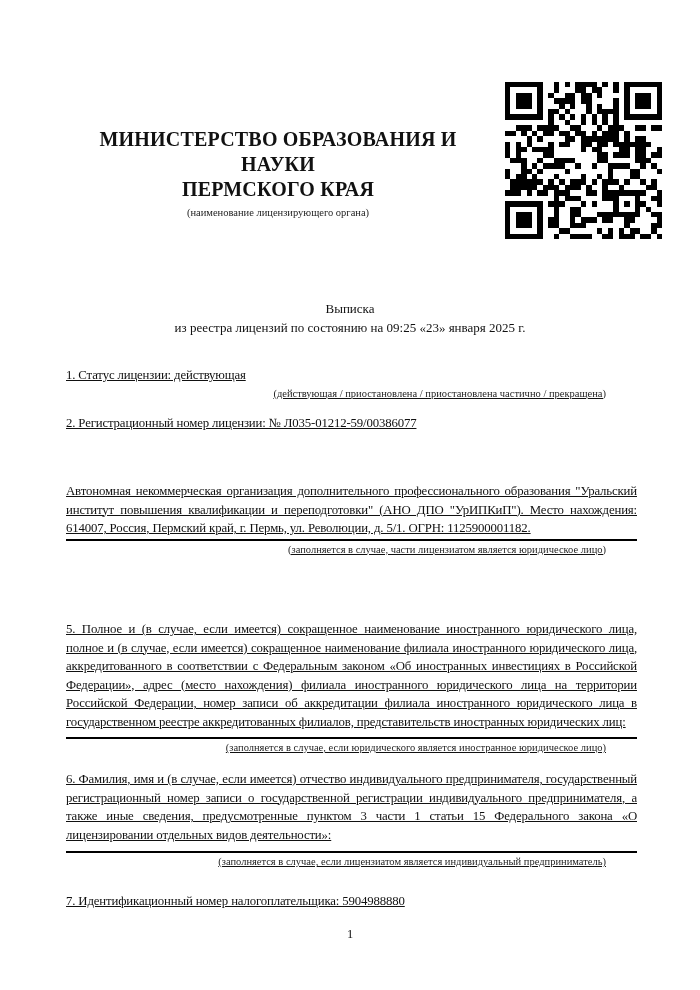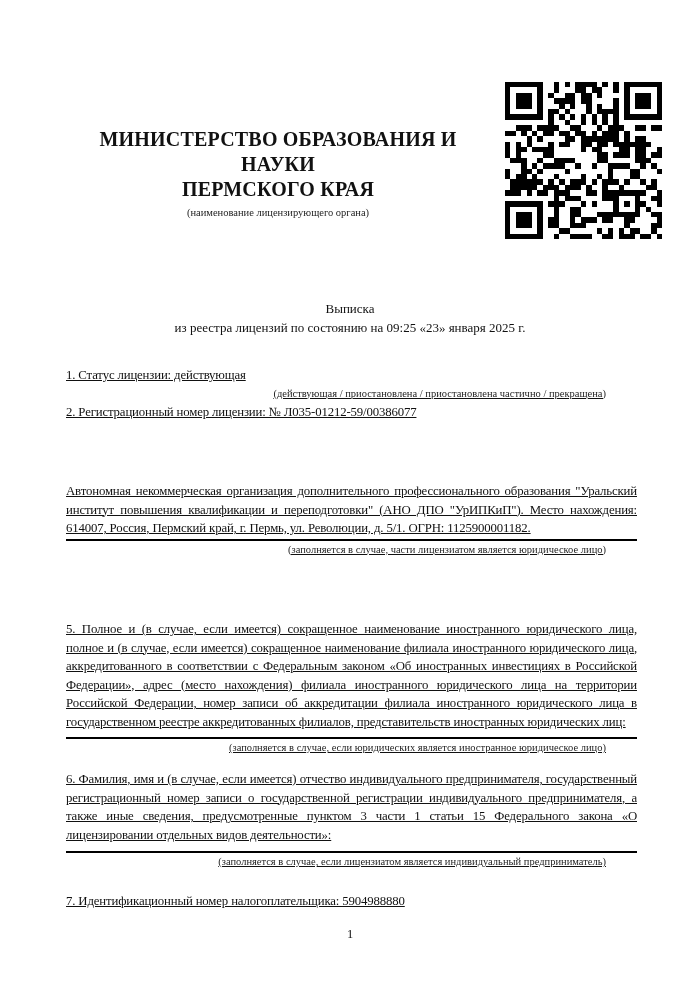--- a/index.html
+++ b/index.html
@@ -537,38 +537,38 @@
     <div>из реестра лицензий по состоянию на 09:25 «23» января 2025 г.</div>
   </div>
 
   <section class="sec" style="top:366px">
     <p class="txt">1. Статус лицензии: действующая</p>
     <div class="note-wrap">
       <div class="note">(действующая / приостановлена / приостановлена частично / прекращена)</div>
     </div>
   </section>
 
-  <section class="sec" style="top:403px">
+  <section class="sec" style="top:414px">
     <p class="txt">2. Регистрационный номер лицензии: № Л035-01212-59/00386077</p>
   </section>
 
 
   <section class="sec" style="top:482px">
     <p class="txt">Автономная некоммерческая организация дополнительного профессионального образования "Уральский институт повышения квалификации и переподготовки" (АНО ДПО "УрИПКиП"). Место нахождения: 614007, Россия, Пермский край, г. Пермь, ул. Революции, д. 5/1. ОГРН: 1125900001182.</p>
     <div class="rule rule-s4"></div>
     <div class="note-wrap">
       <div class="note">(заполняется в случае, части лицензиатом является юридическое лицо)</div>
     </div>
   </section>
 
   <section class="sec" style="top:620px">
     <p class="txt">5. Полное и (в случае, если имеется) сокращенное наименование иностранного юридического лица, полное и (в случае, если имеется) сокращенное наименование филиала иностранного юридического лица, аккредитованного в соответствии с Федеральным законом «Об иностранных инвестициях в Российской Федерации», адрес (место нахождения) филиала иностранного юридического лица на территории Российской Федерации, номер записи об аккредитации филиала иностранного юридического лица в государственном реестре аккредитованных филиалов, представительств иностранных юридических лиц:</p>
     <div class="rule rule-s5"></div>
     <div class="note-wrap">
-      <div class="note">(заполняется в случае, если юридических является иностранное юридическое лицо)</div>
+      <div class="note">(заполняется в случае, если юридического является иностранное юридическое лицо)</div>
     </div>
   </section>
 
   <section class="sec" style="top:770px">
     <p class="txt">6. Фамилия, имя и (в случае, если имеется) отчество индивидуального предпринимателя, государственный регистрационный номер записи о государственной регистрации индивидуального предпринимателя, а также иные сведения, предусмотренные пунктом 3 части 1 статьи 15 Федерального закона «О лицензировании отдельных видов деятельности»:</p>
     <div class="rule rule-s6"></div>
     <div class="note-wrap">
       <div class="note">(заполняется в случае, если лицензиатом является индивидуальный предприниматель)</div>
     </div>
   </section>

